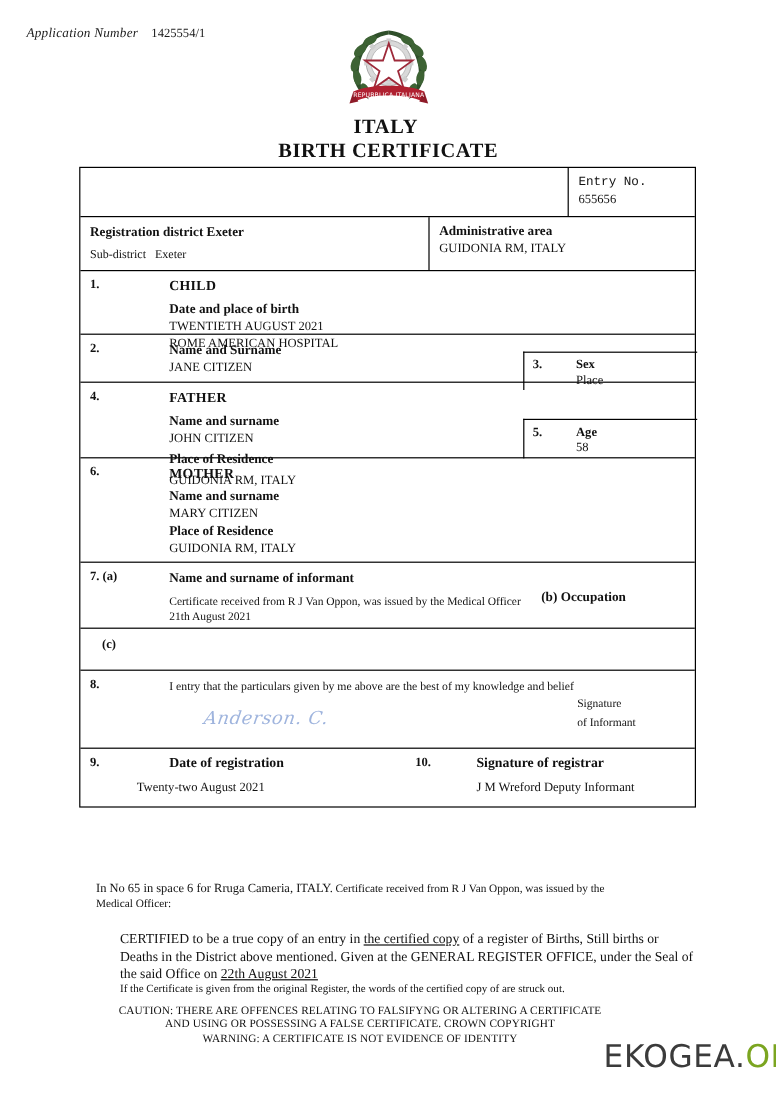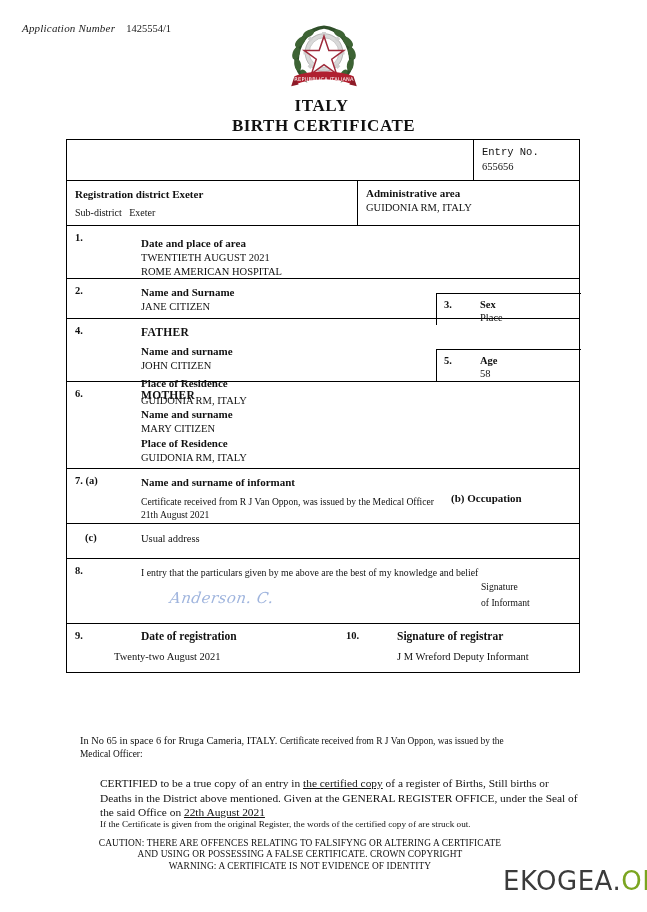--- a/index.html
+++ b/index.html
@@ -378,21 +378,22 @@
     </div>
     <div class="dist-right">
       <div class="hd">Administrative area</div>
       <div class="val">GUIDONIA RM, ITALY</div>
     </div>
   </div>
 
   <div class="row row-child">
     <div class="num">1.</div>
     <div class="body-pad">
-      <div class="hd" style="margin-top:4px;">Date and place of area</div>
+      <div class="hd big">CHILD</div>
+      <div class="hd" style="margin-top:4px;">Date and place of birth</div>
       <div class="val">TWENTIETH AUGUST 2021</div>
       <div class="val">ROME AMERICAN HOSPITAL</div>
     </div>
   </div>
 
   <div class="row row-name">
     <div class="num">2.</div>
     <div class="body-pad">
       <div class="hd">Name and Surname</div>
       <div class="val">JANE CITIZEN</div>
@@ -438,23 +439,20 @@
         <span>Name and surname of informant</span>
         <span class="inf-occ">(b) Occupation</span>
       </div>
       <div class="small" style="margin-top:5px;">Certificate received from R J Van Oppon, was issued by the Medical Officer</div>
       <div class="small">21th August 2021</div>
     </div>
   </div>
 
   <div class="row row-addr">
     <div class="num-c">(c)</div>
-    <div class="pad-c">
-      <div class="val">Usual address</div>
-    </div>
   </div>
 
   <div class="row row-decl">
     <div class="num">8.</div>
     <div class="decl-txt">I entry that the particulars given by me above are the best of my knowledge and belief</div>
     <div class="signature">Anderson. C.</div>
     <div class="sig-lbl">
       <div>Signature</div>
       <div>of Informant</div>
     </div>

